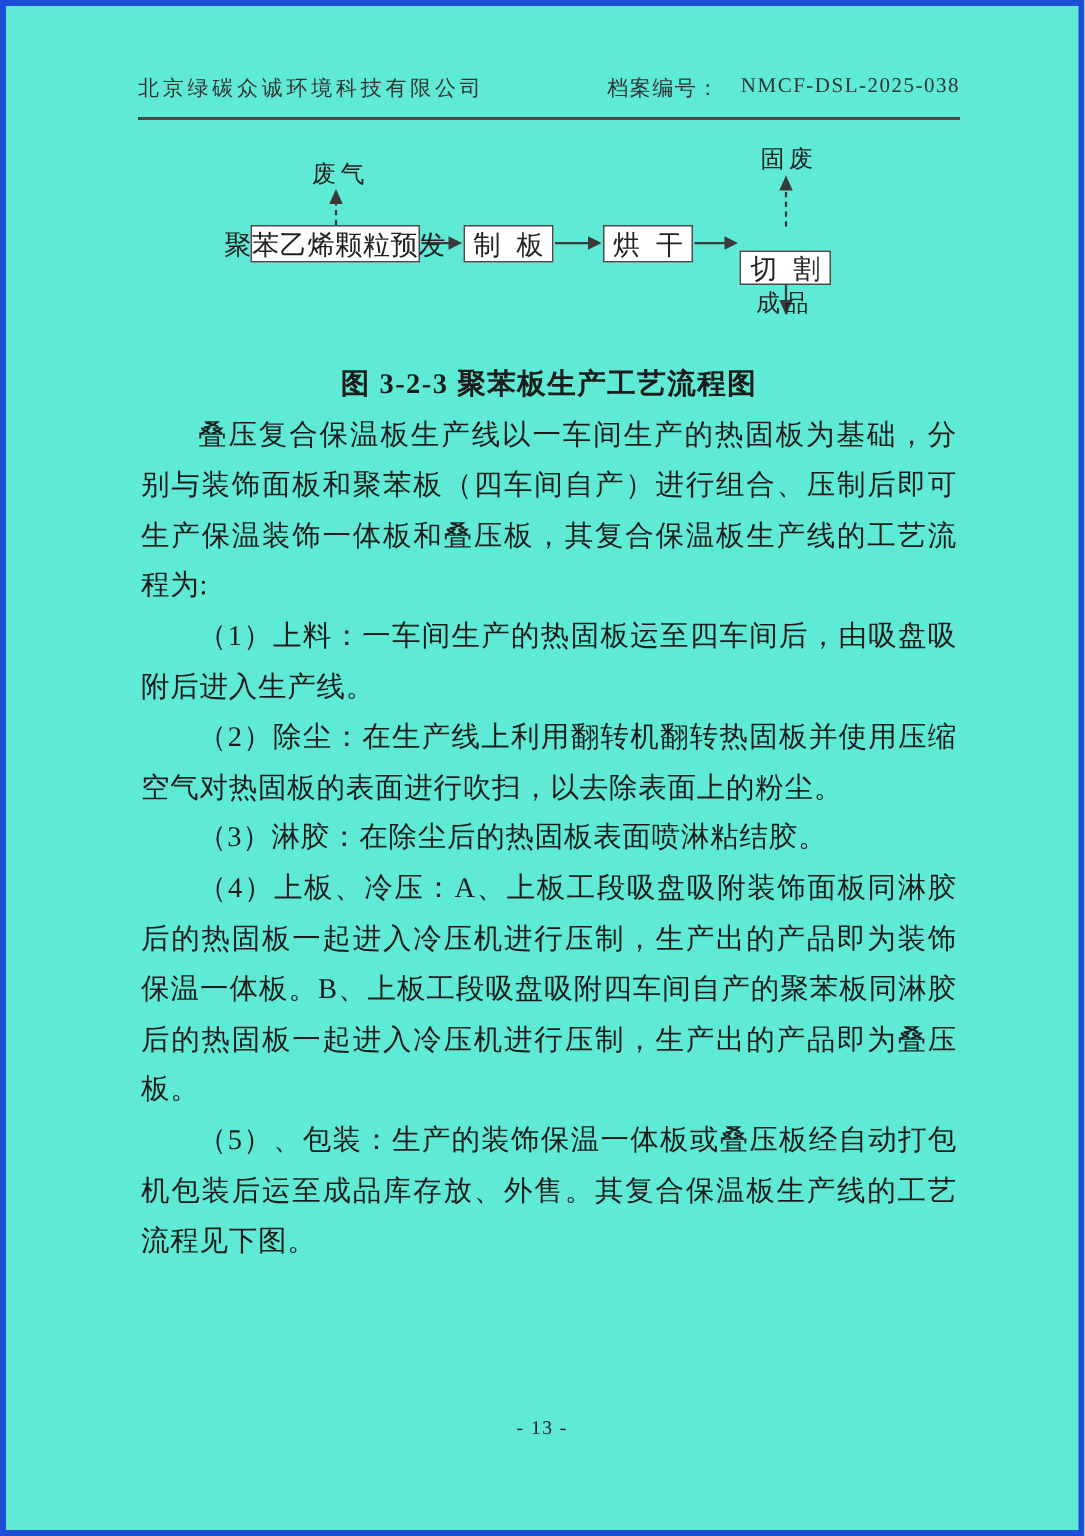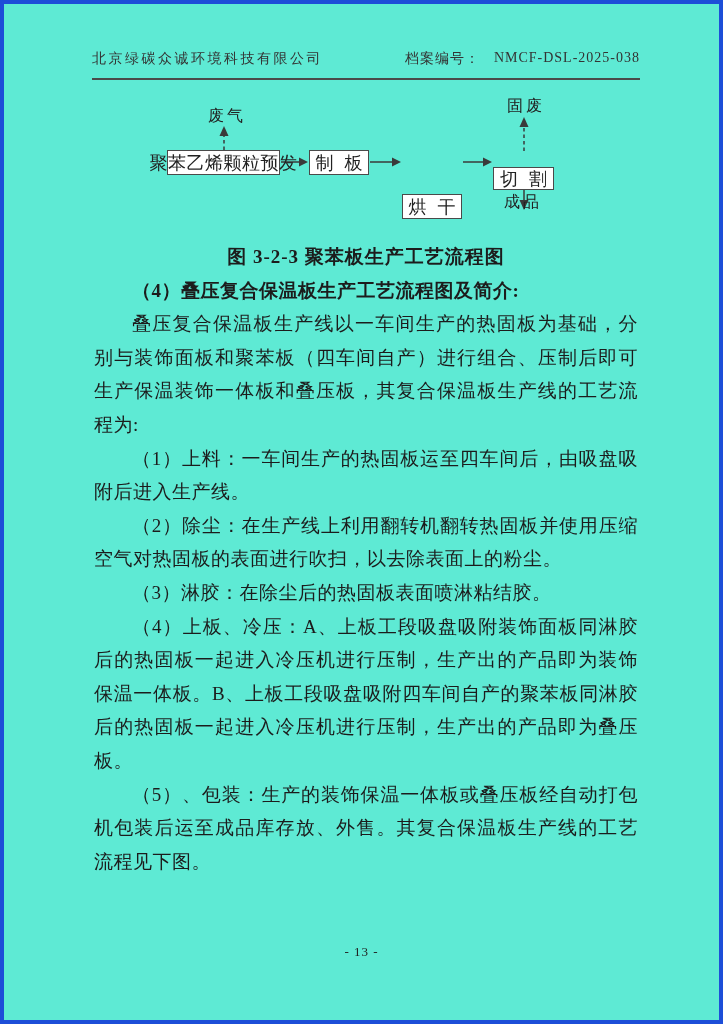--- a/index.html
+++ b/index.html
@@ -51,21 +51,21 @@
   }
   .flow-label {
     position: absolute;
     font-size: 16px;
     letter-spacing: 3px;
     color: #222;
     white-space: nowrap;
   }
   .box-pre  { left: 163px; top: 146px; width: 113px; height: 25px; letter-spacing: 0.5px; }
   .box-make { left: 305px; top: 146px; width: 60px;  height: 25px; }
-  .box-dry  { left: 398px; top: 146px; width: 60px;  height: 25px; margin-top: 44px; }
+  .box-dry  { left: 398px; top: 146px; width: 60px;  height: 25px; }
   .box-cut  { left: 489px; top: 147px; width: 61px;  height: 23px; margin-top: 16px; }
   .lbl-wastegas   { left: 204px; top: 102px; }
   .lbl-solidwaste { left: 503px; top: 92px;  }
   .lbl-product    { left: 500px; top: 188px; }
   
   .textcol {
     position: absolute;
     left: 90px;
     top: 236px;
     width: 544px;
@@ -140,21 +140,20 @@
     <div class="flow-label lbl-product">成品</div>
 
     <div class="flow-box box-pre">聚苯乙烯颗粒预发</div>
     <div class="flow-box box-make">制 板</div>
     <div class="flow-box box-dry">烘 干</div>
     <div class="flow-box box-cut">切 割</div>
   </div>
 
   <div class="textcol">
     <p class="caption">图 3-2-3 聚苯板生产工艺流程图</p>
-    <p class="heading">（4）叠压复合保温板生产工艺流程图及简介:</p>
     <p class="body-par">叠压复合保温板生产线以一车间生产的热固板为基础，分别与装饰面板和聚苯板（四车间自产）进行组合、压制后即可生产保温装饰一体板和叠压板，其复合保温板生产线的工艺流程为:</p>
     <p class="body-par">（1）上料：一车间生产的热固板运至四车间后，由吸盘吸附后进入生产线。</p>
     <p class="body-par">（2）除尘：在生产线上利用翻转机翻转热固板并使用压缩空气对热固板的表面进行吹扫，以去除表面上的粉尘。</p>
     <p class="body-par">（3）淋胶：在除尘后的热固板表面喷淋粘结胶。</p>
     <p class="body-par">（4）上板、冷压：A、上板工段吸盘吸附装饰面板同淋胶后的热固板一起进入冷压机进行压制，生产出的产品即为装饰保温一体板。B、上板工段吸盘吸附四车间自产的聚苯板同淋胶后的热固板一起进入冷压机进行压制，生产出的产品即为叠压板。</p>
     <p class="body-par">（5）、包装：生产的装饰保温一体板或叠压板经自动打包机包装后运至成品库存放、外售。其复合保温板生产线的工艺流程见下图。</p>
   </div>
 
   <div class="footer">- 13 -</div>
 

